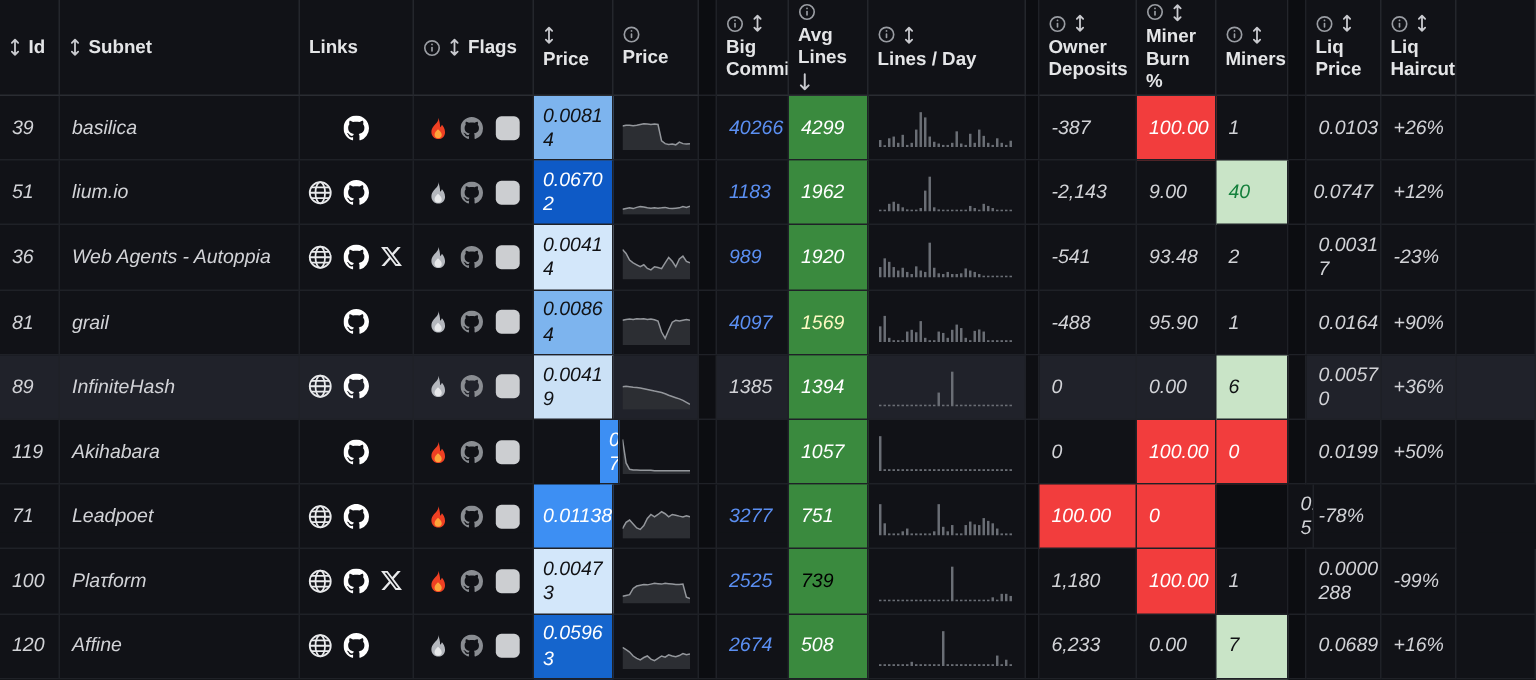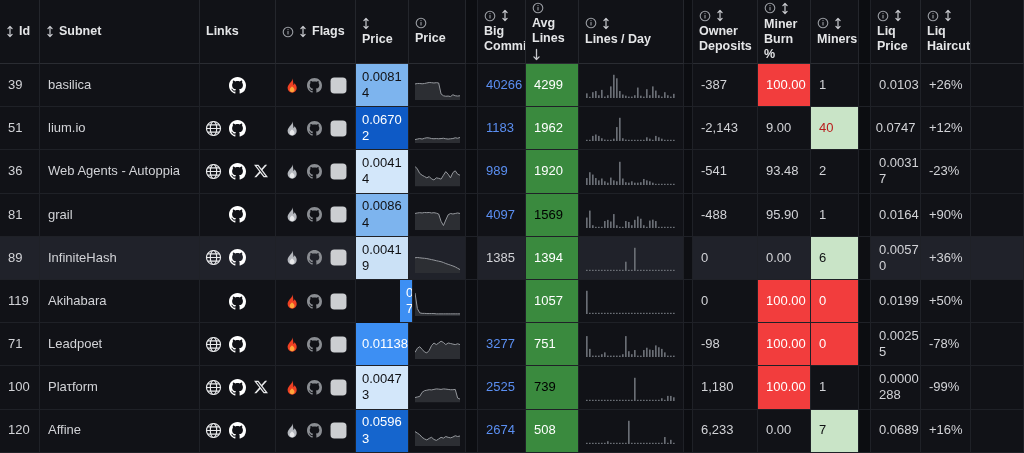--- a/index.html
+++ b/index.html
@@ -8,21 +8,21 @@
     background:#111217;
     font-family:"Liberation Sans",sans-serif;
     color:#d2d3d7;
   }
   .table{width:1024px;height:355px;background:#111217;}
   .thead,.row{
     display:grid;
     grid-template-columns:40px 160px 76px 80px 53px 57px 12px 48px 53px 105px 9px 65px 53px 48px 12px 50px 50px minmax(0,1fr);
   }
   .thead{height:64px;}
-  .row{height:43.2px;}
+  .row{height:43.2px;font-style:italic;}
   
   .hcell{
     border-right:1px solid #24262c;
     border-bottom:1px solid #2a2c32;
     padding:5px 6px;
     display:flex;flex-wrap:wrap;align-content:center;align-items:center;
     column-gap:5px;row-gap:2px;
     font-size:12.5px;font-weight:700;color:#e4e5e7;line-height:1.2;
     cursor:pointer;overflow:hidden;
   }
@@ -455,21 +455,21 @@
             <rect x="96.67" y="26.70" width="1.83" height="1.30" fill="#6a6e75"></rect>
           </svg>
         </div>
         <div class="cell spacer"></div>
         <div class="cell ">
           <span>-2,143</span>
         </div>
         <div class="cell ">
           <span>9.00</span>
         </div>
-        <div class="cell " style="background: rgb(201, 228, 199); color: #b91c1c;">
+        <div class="cell " style="background: rgb(201, 228, 199); color: #15803d;">
           <span>40</span>
         </div>
         <div class="cell spacer"></div>
         <div class="cell pre" style="padding: 2px 8px; justify-content: center;"><span>0.0747</span></div>
         <div class="cell ">
           <span>+12%</span>
         </div>
         <div class="cell "></div>
       </div>
       <div class="row">
@@ -630,21 +630,21 @@
         <div class="cell chart">
           <svg class="spark" viewBox="0 0 100 30" preserveAspectRatio="none">
             <path d="M0.0,13.4L5.3,12.9L10.5,12.6L15.8,12.9L21.1,12.4L26.3,12.6L31.6,12.4L36.8,12.9L42.1,12.6L47.4,13.1L52.6,13.9L57.9,21.2L63.2,25.4L68.4,19.9L73.7,14.7L78.9,13.4L84.2,13.9L89.5,13.4L94.7,12.9L100.0,13.4L100,30L0,30Z" fill="#2c2e33"></path>
             <path d="M0.0,13.4L5.3,12.9L10.5,12.6L15.8,12.9L21.1,12.4L26.3,12.6L31.6,12.4L36.8,12.9L42.1,12.6L47.4,13.1L52.6,13.9L57.9,21.2L63.2,25.4L68.4,19.9L73.7,14.7L78.9,13.4L84.2,13.9L89.5,13.4L94.7,12.9L100.0,13.4" fill="none" stroke="#94979c" stroke-width="1" vector-effect="non-scaling-stroke"></path>
           </svg>
         </div>
         <div class="cell spacer"></div>
         <div class="cell commit">
           <span style="color: rgb(91, 143, 242);">4097</span>
         </div>
-        <div class="cell " style="background: rgb(58, 138, 62); color: #000000;">
+        <div class="cell " style="background: rgb(58, 138, 62); color: #fef9c3;">
           <span>1569</span>
         </div>
         <div class="cell chart">
           <svg class="bars" viewBox="0 0 100 28" preserveAspectRatio="none">
             <rect x="0.00" y="16.75" width="1.83" height="11.25" fill="#6a6e75"></rect>
             <rect x="3.33" y="9.25" width="1.83" height="18.75" fill="#6a6e75"></rect>
             <rect x="6.67" y="25.00" width="1.83" height="3.00" fill="#6a6e75"></rect>
             <rect x="10.00" y="26.70" width="1.83" height="1.30" fill="#6a6e75"></rect>
             <rect x="13.33" y="26.70" width="1.83" height="1.30" fill="#6a6e75"></rect>
             <rect x="16.67" y="26.70" width="1.83" height="1.30" fill="#6a6e75"></rect>
@@ -990,23 +990,20 @@
             <rect x="76.67" y="15.50" width="1.83" height="12.50" fill="#6a6e75"></rect>
             <rect x="80.00" y="17.50" width="1.83" height="10.50" fill="#6a6e75"></rect>
             <rect x="83.33" y="19.25" width="1.83" height="8.75" fill="#6a6e75"></rect>
             <rect x="86.67" y="23.00" width="1.83" height="5.00" fill="#6a6e75"></rect>
             <rect x="90.00" y="26.50" width="1.83" height="1.50" fill="#6a6e75"></rect>
             <rect x="93.33" y="26.50" width="1.83" height="1.50" fill="#6a6e75"></rect>
             <rect x="96.67" y="26.50" width="1.83" height="1.50" fill="#6a6e75"></rect>
           </svg>
         </div>
         <div class="cell spacer"></div>
-        <div class="cell ">
-          <span>-98</span>
-        </div>
         <div class="cell " style="background: rgb(242, 61, 61); color: rgb(255, 255, 255);">
           <span>100.00</span>
         </div>
         <div class="cell " style="background: rgb(242, 61, 61); color: rgb(255, 255, 255);">
           <span>0</span>
         </div>
         <div class="cell spacer"></div>
         <div class="cell pre" style="padding: 2px 8px;"><span>0.0025
 5</span></div>
         <div class="cell ">

